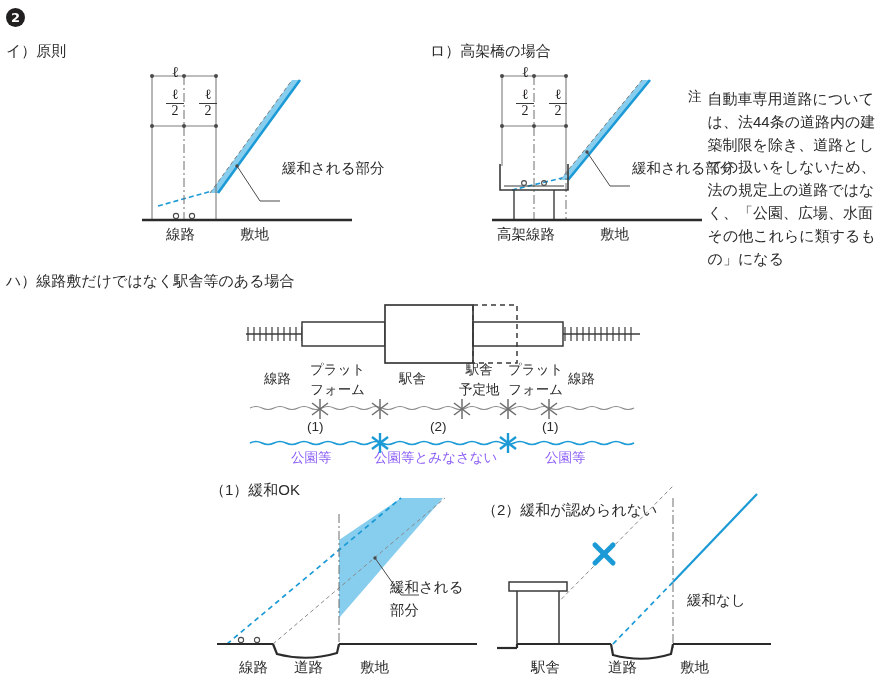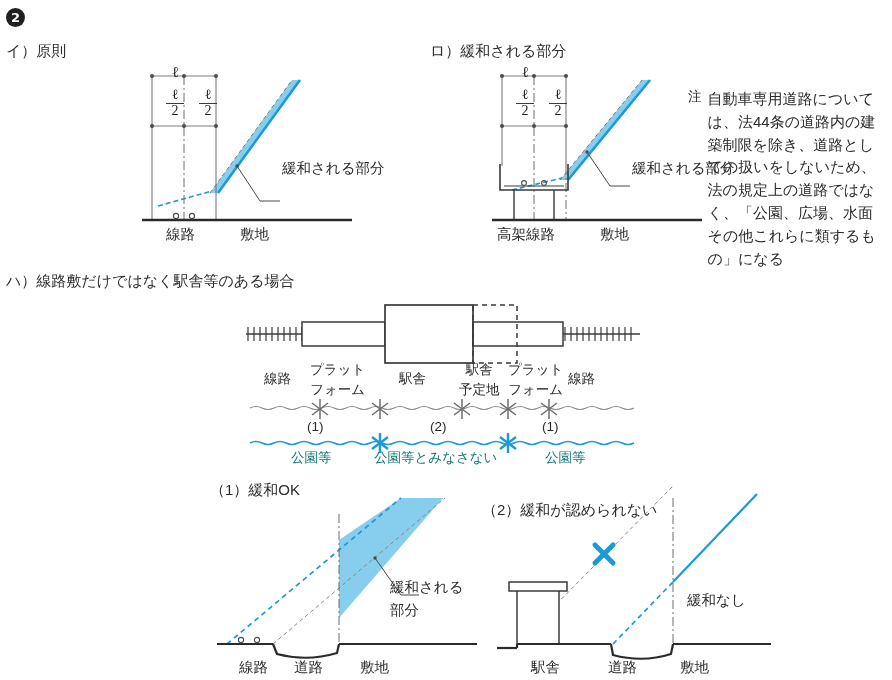--- a/index.html
+++ b/index.html
@@ -43,21 +43,21 @@
     letter-spacing: 0.5px;
   }
   
   .lbl {
     font-size: 14.5px;
     color: #2b2b2b;
     white-space: nowrap;
     line-height: 1.45;
   }
   .lbl-sm { font-size: 13.5px; }
-  .lbl-blue { color: #0f766e; }
+  .lbl-blue { color: #8b5cf6; }
   .sub-head { font-size: 15px; color: #2b2b2b; white-space: nowrap; }
   .note-text {
     font-size: 15px;
     color: #2b2b2b;
     line-height: 1.52;
     white-space: pre-line;
     text-indent: 0;
   }
   .note-wrap { display: flex; gap: 6px; }
   .note-marker { font-size: 13.6px; color: #2b2b2b; }
@@ -116,21 +116,21 @@
 </div>
 <div class="abs frac-box" style="left:199px; top:88px; text-align:center; width:18px; line-height:1.05;">
   <div style="font-size:14px;">ℓ</div>
   <div style="border-top:1.3px solid #3a3a3a;font-size:14px;">2</div>
 </div>
 
 <div class="abs lbl" style="left:282px; top:158px;">緩和される部分</div>
 <div class="abs lbl" style="left:166px; top:224px;">線路</div>
 <div class="abs lbl" style="left:240px; top:224px;">敷地</div>
 
-<div class="abs sub-head" style="left:430px; top:42px;">ロ）緩和される部分</div>
+<div class="abs sub-head" style="left:430px; top:42px;">ロ）高架橋の場合</div>
 
 <div class="abs" style="left:490px; top:58px;">
   <svg width="230" height="190" viewBox="0 0 230 190">
 
     <polygon points="70,122 78,122 160,22 152,22" fill="#86cdee" stroke="none"></polygon>
     <line x1="78" y1="122" x2="160" y2="22" stroke="#1b9ad6" stroke-width="2.6"></line>
     <line x1="70" y1="122" x2="152" y2="22" stroke="#7d7d7d" stroke-width="1" stroke-dasharray="4,3"></line>
     <line x1="22" y1="132" x2="72" y2="120" stroke="#1b9ad6" stroke-width="1.6" stroke-dasharray="5,3"></line>
 
     <line x1="12" y1="18" x2="12" y2="108" stroke="#6e6e6e" stroke-width="1"></line>

